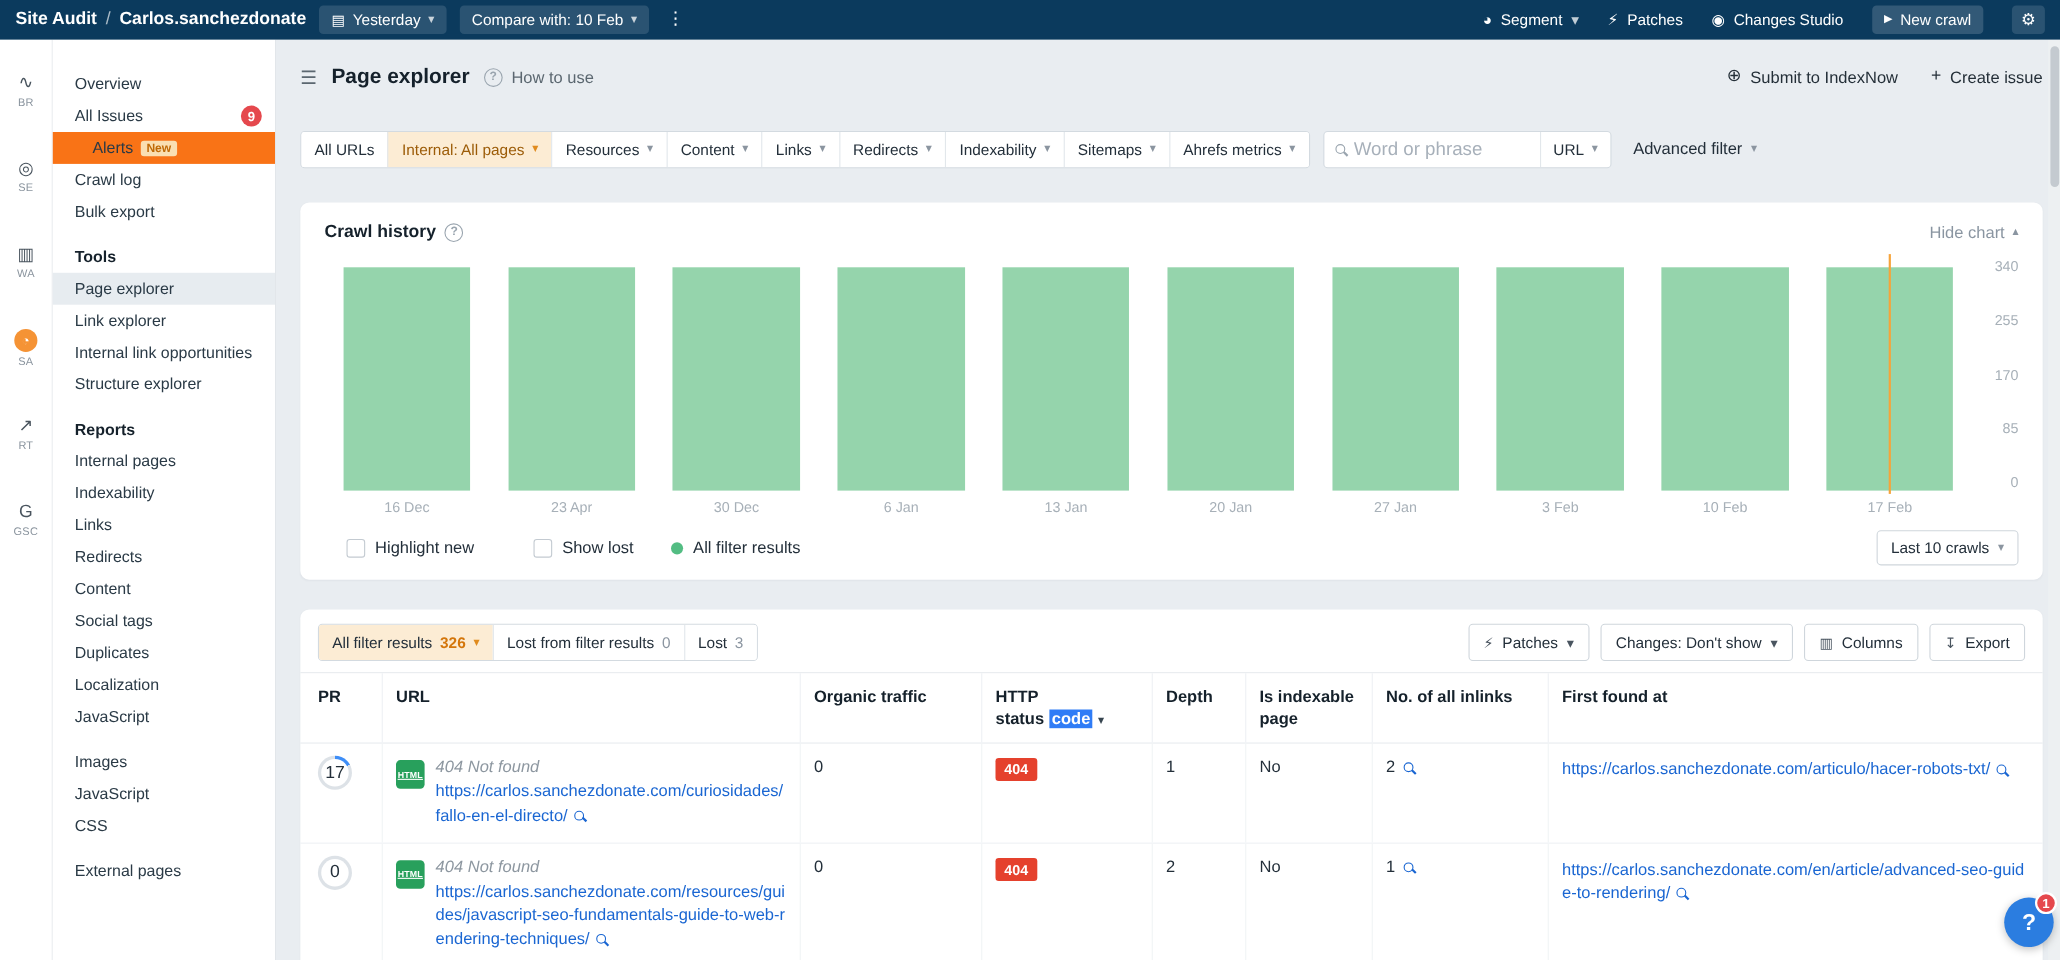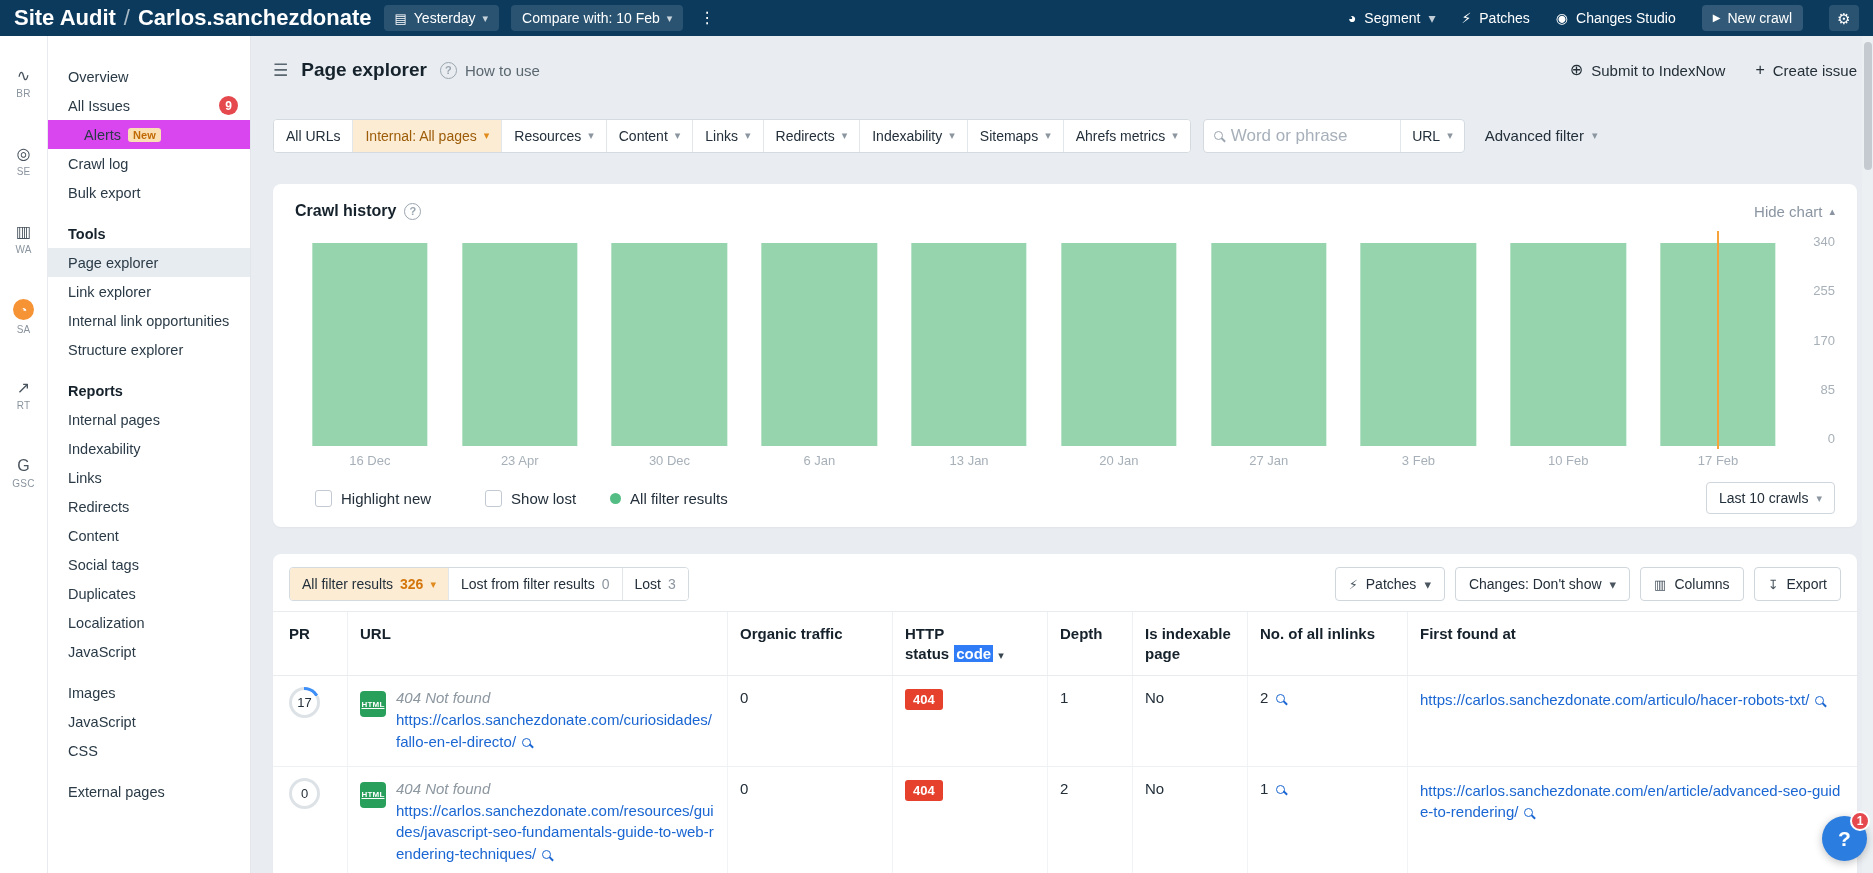--- a/index.html
+++ b/index.html
@@ -11,21 +11,21 @@
   .i { font-style: normal; display: inline-block; line-height: 1; }
   .caret { font-size: 11px; color: #8b95a0; }
   button { font-family: inherit; cursor: pointer; }
 
   
   .topbar {
     position: absolute; top: 0; left: 0; width: 100%; height: 36px;
     background: #0b3a5d; color: #fff; display: flex; align-items: center;
     padding: 0 14px; gap: 12px; z-index: 20;
   }
-  .crumb { display: flex; align-items: center; gap: 8px; font-size: 22px; font-weight: 600; white-space: nowrap; }
+  .crumb { display: flex; align-items: center; gap: 8px; font-size: 16px; font-weight: 600; white-space: nowrap; }
   .crumb-sep { opacity: .65; font-weight: 400; }
   .tb-btn {
     background: rgba(255,255,255,.13); border: none; border-radius: 4px; height: 26px;
     padding: 0 11px; display: flex; align-items: center; gap: 7px; color: #fff; font-size: 14px;
   }
   .tb-btn .caret { color: rgba(255,255,255,.75); }
   .tb-kebab { font-size: 16px; padding: 0 4px; cursor: pointer; }
   .tb-right { margin-left: auto; display: flex; align-items: center; gap: 26px; }
   .tb-item { display: flex; align-items: center; gap: 8px; font-size: 14px; cursor: pointer; white-space: nowrap; }
   .tb-item .i { font-size: 14px; }
@@ -47,21 +47,21 @@
   }
   .rail-lb { font-size: 10px; color: #8a949e; letter-spacing: .2px; }
 
   
   .sidebar {
     position: absolute; left: 48px; top: 36px; bottom: 0; width: 203px;
     background: #fff; border-right: 1px solid #e2e6ea; padding-top: 26px; font-size: 14.5px;
   }
   .sb-item { height: 29px; display: flex; align-items: center; padding: 0 12px 0 20px; color: #2a3a46; cursor: pointer; white-space: nowrap; }
   .sb-item.active { background: #e7ecf0; }
-  .sb-alerts { background: #d946ef; padding-left: 36px; gap: 7px; }
+  .sb-alerts { background: #f97316; padding-left: 36px; gap: 7px; }
   .sb-new { background: #fadfb2; color: #c06a06; font-size: 11px; font-weight: 700; padding: 1px 5px; border-radius: 3px; }
   .sb-badge {
     margin-left: auto; background: #e5484d; color: #fff; border-radius: 10px; min-width: 19px; height: 19px;
     font-size: 12px; font-weight: 700; display: flex; align-items: center; justify-content: center; padding: 0 5px;
   }
   .sb-section { font-weight: 700; color: #15212b; padding: 0 12px 0 20px; height: 29px; display: flex; align-items: center; margin-top: 12px; }
   .sb-gap { height: 12px; }
 
   
   .main { position: absolute; left: 251px; top: 36px; right: 0; bottom: 0; background: #e9edf1; overflow: hidden; }
@@ -138,21 +138,21 @@
   .tgrid > div:not(:first-child) { padding-left: 12px; }
   .th.last, .td.last { border-right: none; }
   .th-caret { color: #374550; font-size: 11px; margin-left: 5px; }
   .sel { background: #2f7cf6; color: #fff; padding: 0 2px; }
   .http-prefix { margin-right: 5px; }
 
   .trow { border-bottom: 1px solid #eef1f4; }
   .td { padding: 13px 12px 13px 0; font-size: 15px; color: #232f3a; border-right: 1px solid #f1f4f6; }
   .td-pr { padding-top: 11px; }
   .pr-ring { position: relative; display: inline-block; width: 31px; height: 31px; border-radius: 50%; }
-  .pr-num { position: absolute; inset: 3px; background: #fff; border-radius: 50%; display: flex; align-items: center; justify-content: center; font-size: 13px; }
+  .pr-num { position: absolute; inset: 3px; background: #fff; border-radius: 50%; display: flex; align-items: center; justify-content: center; font-size: 16px; }
   .td-url { display: flex; gap: 10px; align-items: flex-start; }
   .file-ic { flex: none; width: 26px; height: 26px; background: #28a05c; border-radius: 4px; color: #fff; font-size: 8px; font-weight: 700; display: flex; align-items: center; justify-content: center; letter-spacing: .2px; margin-top: 2px; text-decoration: underline; }
   .note { font-style: italic; color: #8d97a0; margin-bottom: 3px; }
   .lnk { color: #1a66d2; text-decoration: none; word-break: break-all; line-height: 1.45; cursor: pointer; }
   .badge404 { display: inline-block; background: #e5412d; color: #fff; font-size: 13px; font-weight: 700; padding: 4px 8px; border-radius: 3px; line-height: 1; }
   .td-inl { display: flex; align-items: baseline; gap: 2px; }
 
   
   .vtrack { position: absolute; top: 36px; right: 0; width: 11px; bottom: 0; background: #edf0f2; }
   .vthumb { position: absolute; top: 6px; right: 1px; width: 8px; height: 128px; border-radius: 4px; background: #c4cad0; cursor: pointer; }

